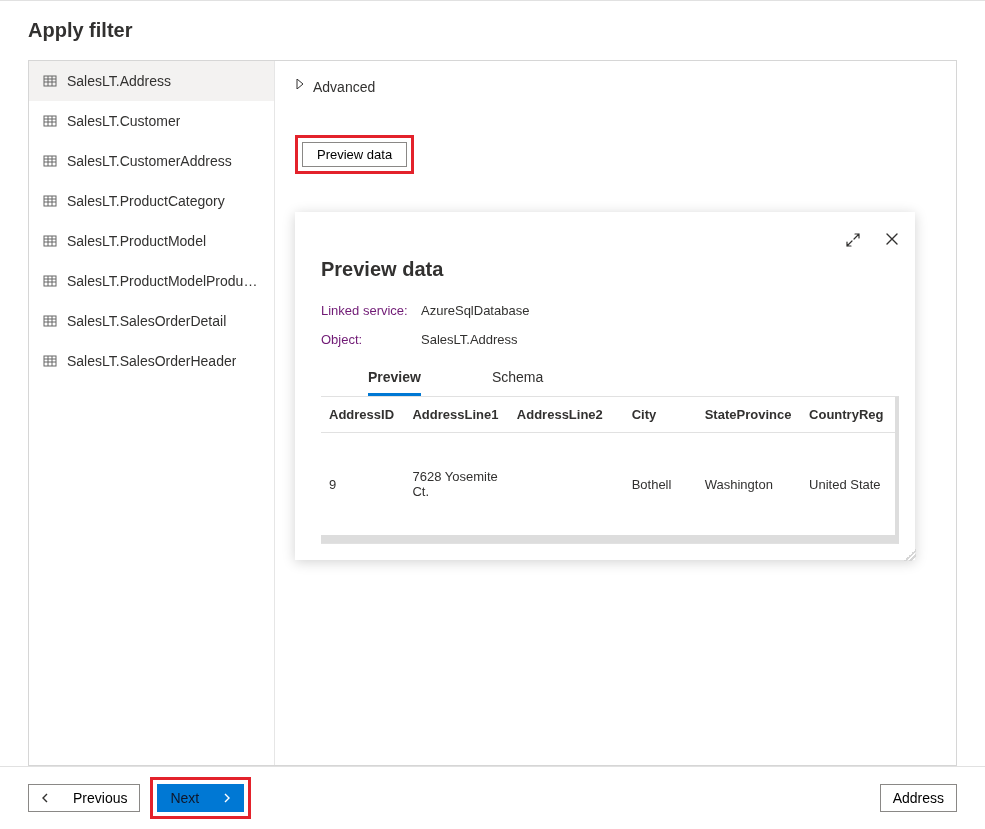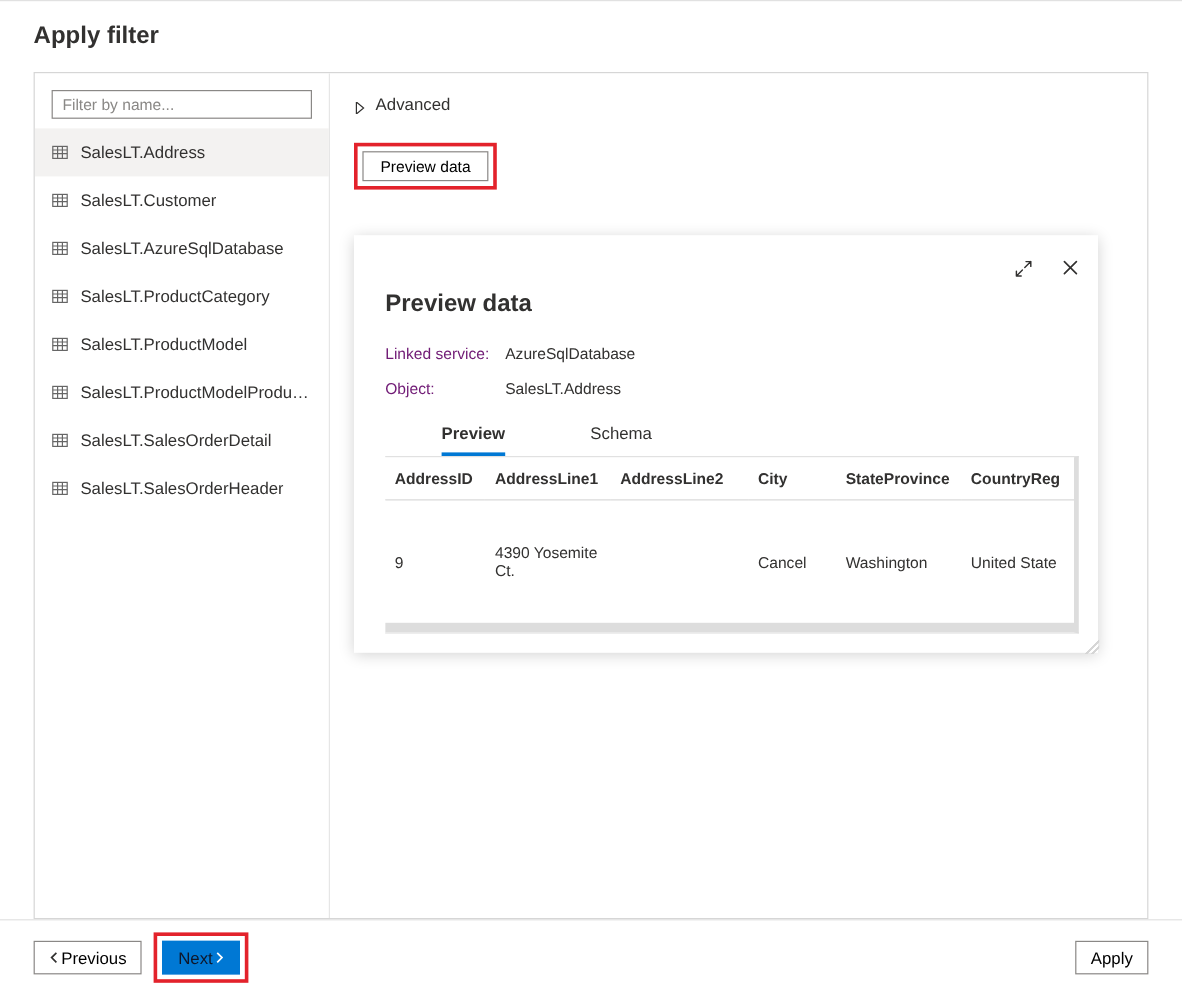--- a/index.html
+++ b/index.html
@@ -11,21 +11,21 @@
   .sidebar { width: 246px; border-right: 1px solid #e6e6e6; display: flex; flex-direction: column; }
   .filter-box-wrap { padding: 14px 14px 8px 14px; }
   .filter-box { width: 100%; height: 24px; border: 1px solid #8a8886; padding: 0 8px; font-size: 13px; color: #323130; outline: none; }
   .filter-box::placeholder { color: #8a8886; }
   .table-list { display: flex; flex-direction: column; }
   .table-item { display: flex; align-items: center; gap: 10px; padding: 0 14px; height: 40px; font-size: 14px; color: #323130; cursor: pointer; white-space: nowrap; overflow: hidden; text-overflow: ellipsis; }
   .table-item.selected { background: #f3f2f1; }
   .table-icon { flex: 0 0 auto; width: 14px; height: 14px; display: inline-flex; }
   .table-item-label { overflow: hidden; text-overflow: ellipsis; }
   .main { flex: 1 1 auto; padding: 18px 20px; position: relative; display: flex; flex-direction: column; }
-  .advanced-row { display: flex; align-items: flex-end; gap: 8px; font-size: 14px; margin-bottom: 24px; cursor: pointer; }
+  .advanced-row { display: flex; align-items: flex-start; gap: 8px; font-size: 14px; margin-bottom: 40px; cursor: pointer; }
   .highlight-box { border: 3px solid #e3222b; padding: 4px; display: inline-block; }
   .preview-btn { border: 1px solid #8a8886; background: #fff; font-size: 13px; padding: 4px 14px; cursor: pointer; }
   .preview-card { position: relative; margin-top: 38px; width: 620px; background: #fff; box-shadow: 0 2px 12px rgba(0,0,0,0.18); padding: 26px 16px 16px 26px; }
   .preview-card::after { content:""; position:absolute; right:-1px; bottom:-1px; width:12px; height:12px; background: linear-gradient(135deg, transparent 50%, #d6d6d6 50%, #d6d6d6 60%, transparent 60%, transparent 70%, #d6d6d6 70%, #d6d6d6 80%, transparent 80%); }
   .preview-header-row { display: flex; justify-content: flex-end; gap: 16px; margin-bottom: 6px; margin-top:-10px; margin-right:-4px; }
   .icon-btn { background: none; border: none; padding: 4px; cursor: pointer; color: #323130; display:inline-flex; }
   .preview-title { font-size: 20px; font-weight: 600; margin: 0 0 22px 0; }
   .meta-row { display: flex; font-size: 13px; margin-bottom: 14px; }
   .meta-label { width: 100px; color: #701a75; }
   .tabs { display: flex; border-bottom: 0; margin-top: 10px; }
@@ -33,37 +33,34 @@
   .tab.active { font-weight: 600; border-bottom: 3px solid #0078d4; }
   .data-table-wrap { border-top: 1px solid #e1e1e1; border-bottom: 1px solid #e1e1e1; border-right: 4px solid #ddd; margin-top: 0; overflow-x:hidden; }
   table.data-table { border-collapse: collapse; width: 100%; table-layout: fixed; }
   table.data-table th, table.data-table td { text-align: left; font-size: 13px; padding: 10px 8px; }
   table.data-table th { font-weight: 600; border-bottom: 1px solid #e1e1e1; }
   table.data-table td { vertical-align: middle; }
   .data-table tbody tr td { padding-top: 36px; padding-bottom: 36px; }
   .hscroll { height: 8px; background: #ddd; margin-top: 0; }
   .footer { border-top: 1px solid #e1e1e1; padding: 10px 28px; display: flex; align-items: center; gap: 10px; }
   .footer-spacer { flex: 1 1 auto; }
-  .nav-btn { border: 1px solid #8a8886; background: #fff; font-size: 14px; padding: 5px 12px; cursor: pointer; display: inline-flex; align-items:center; gap:2px; }
+  .nav-btn { border: 1px solid #8a8886; background: #fff; font-size: 14px; padding: 5px 12px; cursor: pointer; display: inline-flex; align-items:center; gap:24px; }
   .nav-btn.primary { background: #0078d4; border-color: #0078d4; color: #0f172a; }
   svg { display: block; }
 </style>
 </head>
 <body>
 
 <div class="page">
   <div class="content-wrap">
     <h1 class="page-title">Apply filter</h1>
 
     <div class="panel">
 
       <div class="sidebar">
-        <div class="filter-box-wrap">
-          <input class="filter-box" type="text" placeholder="Filter by name..." style="">
-        </div>
         <div class="table-list" id="table-list">
             <div class="table-item selected">
               <span class="table-icon">
                 <svg width="14" height="14" viewBox="0 0 14 14">
                   <rect x="1" y="2" width="12" height="10" fill="none" stroke="#666" stroke-width="1"></rect>
                   <line x1="1" y1="5" x2="13" y2="5" stroke="#666"></line>
                   <line x1="1" y1="8" x2="13" y2="8" stroke="#666"></line>
                   <line x1="5" y1="2" x2="5" y2="12" stroke="#666"></line>
                   <line x1="9" y1="2" x2="9" y2="12" stroke="#666"></line>
                 </svg>
@@ -85,21 +82,21 @@
             <div class="table-item">
               <span class="table-icon">
                 <svg width="14" height="14" viewBox="0 0 14 14">
                   <rect x="1" y="2" width="12" height="10" fill="none" stroke="#666" stroke-width="1"></rect>
                   <line x1="1" y1="5" x2="13" y2="5" stroke="#666"></line>
                   <line x1="1" y1="8" x2="13" y2="8" stroke="#666"></line>
                   <line x1="5" y1="2" x2="5" y2="12" stroke="#666"></line>
                   <line x1="9" y1="2" x2="9" y2="12" stroke="#666"></line>
                 </svg>
               </span>
-              <span class="table-item-label">SalesLT.AzureSqlDatabase</span>
+              <span class="table-item-label">SalesLT.CustomerAddress</span>
             </div>
             <div class="table-item">
               <span class="table-icon">
                 <svg width="14" height="14" viewBox="0 0 14 14">
                   <rect x="1" y="2" width="12" height="10" fill="none" stroke="#666" stroke-width="1"></rect>
                   <line x1="1" y1="5" x2="13" y2="5" stroke="#666"></line>
                   <line x1="1" y1="8" x2="13" y2="8" stroke="#666"></line>
                   <line x1="5" y1="2" x2="5" y2="12" stroke="#666"></line>
                   <line x1="9" y1="2" x2="9" y2="12" stroke="#666"></line>
                 </svg>
@@ -217,23 +214,23 @@
                     <th>AddressLine1</th>
                     <th>AddressLine2</th>
                     <th>City</th>
                     <th>StateProvince</th>
                     <th>CountryReg</th>
                   </tr>
                 </thead>
               <tbody id="table-body">
                   <tr>
                     <td>9</td>
-                    <td>4390 Yosemite Ct.</td>
+                    <td>7628 Yosemite Ct.</td>
                     <td></td>
-                    <td>Cancel</td>
+                    <td>Bothell</td>
                     <td>Washington</td>
                     <td>United State</td>
                   </tr>
                 </tbody>
             </table>
             <div class="hscroll"></div>
           </div>
         </div>
       </div>
     </div>
@@ -248,15 +245,15 @@
     </button>
     <span class="highlight-box">
       <button class="nav-btn primary">
         <span>Next</span>
         <svg width="8" height="10" viewBox="0 0 8 10">
             <path d="M2 1 L6 5 L2 9" fill="none" stroke="#fff" stroke-width="1.4"></path>
           </svg>
       </button>
     </span>
     <span class="footer-spacer"></span>
-    <button class="nav-btn">Apply</button>
+    <button class="nav-btn">Address</button>
   </div>
 </div>
 
 </body></html>

